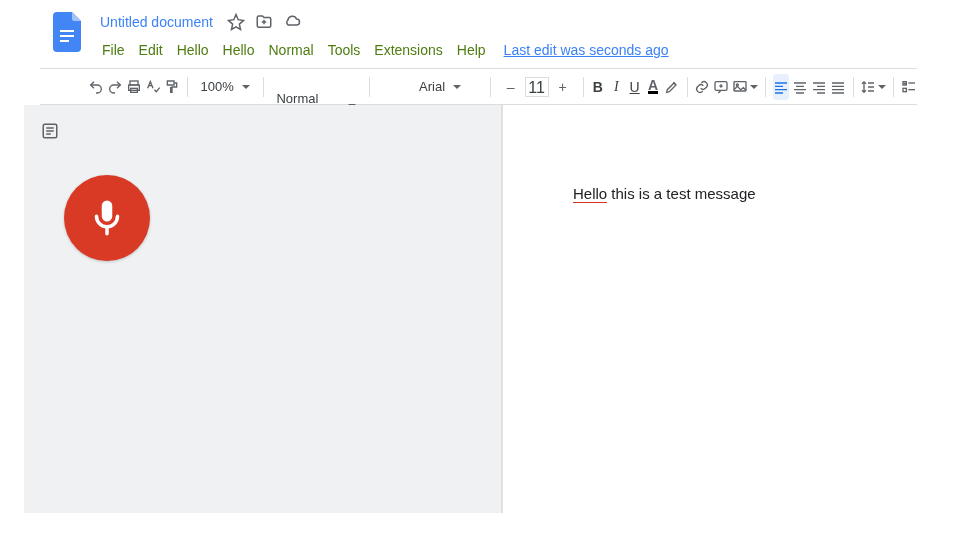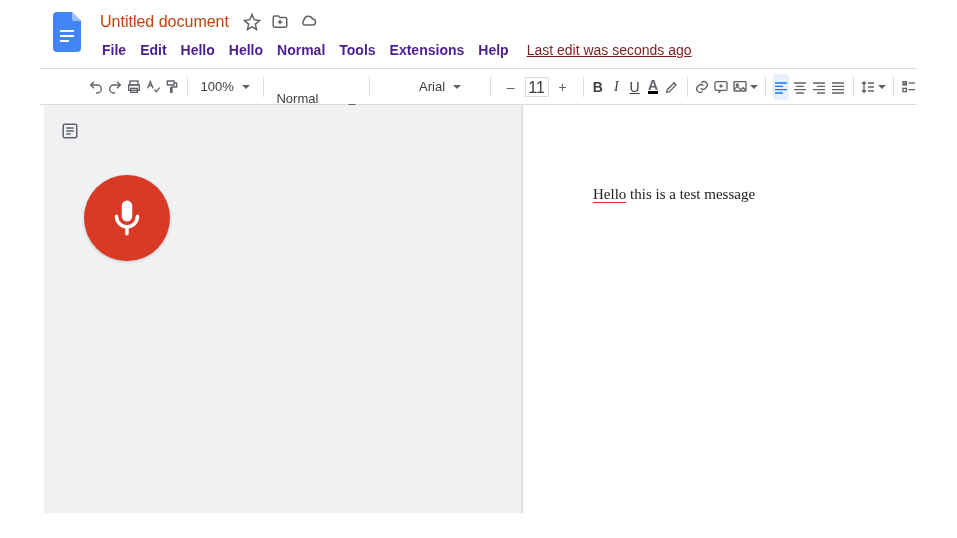--- a/index.html
+++ b/index.html
@@ -30,47 +30,46 @@
       display: flex;
       flex-direction: column;
     }
     .title-row {
       display: flex;
       align-items: center;
       gap: 10px;
       height: 24px;
     }
     .doc-title {
-      font-size: 16px;
-      color: #c2410c;
+      font-size: 14px;
+      color: #3b82f6;
       padding: 0 4px;
     }
     .title-icons {
       display: flex;
       gap: 10px;
       color: #5f6368;
     }
     .title-icons span { cursor: pointer; }
     .menubar {
       display: flex;
       align-items: center;
       gap: 2px;
       font-size: 14px;
       margin-top: 4px;
       flex-wrap: wrap;
     }
     .menu-item {
       padding: 4px 6px;
-      color: #4c1d95;
+      color: #4d7c0f;
       cursor: pointer;
       border-radius: 3px;
-      font-weight: bold;
     }
     .last-edit {
-      color: #7f1d1d;
+      color: #3b82f6;
       text-decoration: underline;
       margin-left: 10px;
       font-size: 14px;
       cursor: pointer;
     }
 
     .toolbar-divider-line {
       border-top: 1px solid #dadce0;
       margin: 6px 40px 0 40px;
     }
@@ -142,23 +141,22 @@
     }
     .text-color-underline {
       border-bottom: 3px solid #000;
       line-height: 12px;
       font-weight:bold;
     }
 
     .workspace {
       display: flex;
       height: calc(100% - 130px);
-      margin: 0 40px 0 44px;
+      margin: 0 40px 0 24px;
       background: #14532d;
-      font-family: Liberation Serif, serif;
     }
     .left-panel {
       width: 478px;
       background: #f0f1f3;
       border-right: 1px solid #e0e0e0;
       position: relative;
     }
     .outline-icon {
       position: absolute;
       top: 14px;

